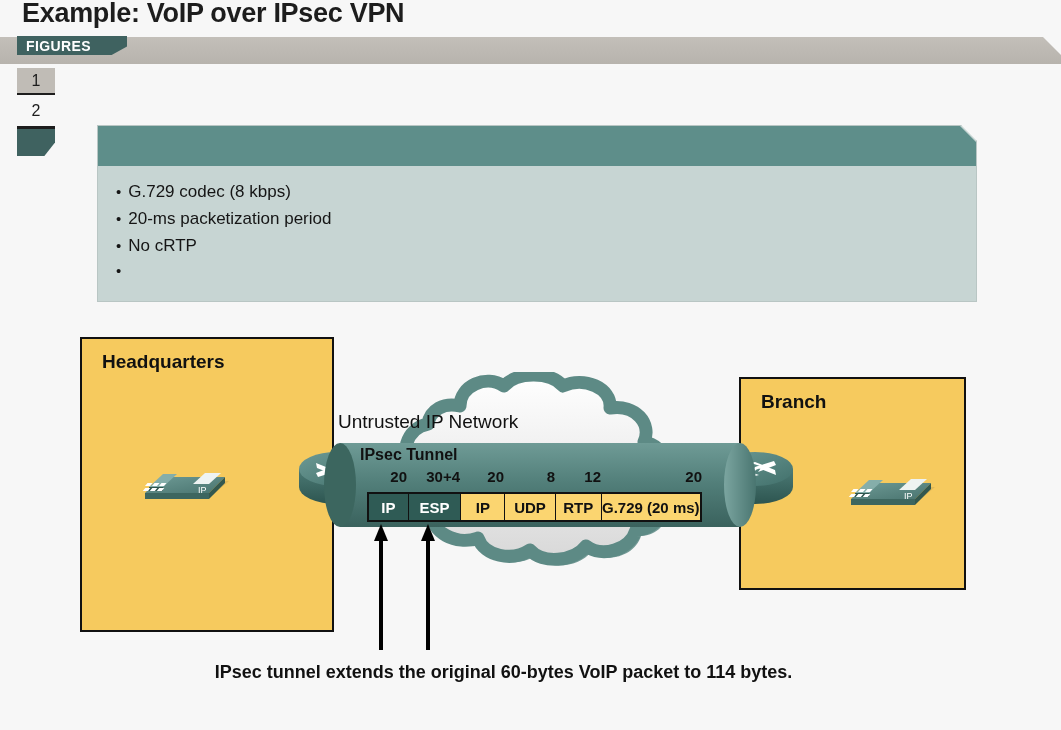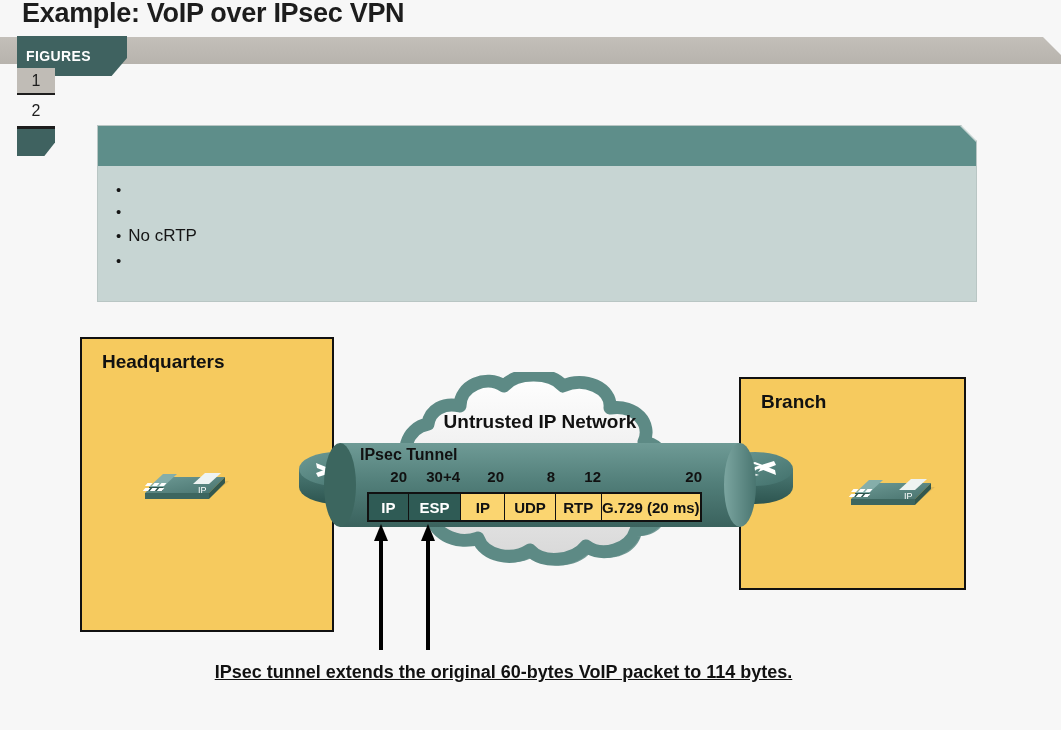--- a/index.html
+++ b/index.html
@@ -37,21 +37,21 @@
     background: linear-gradient(180deg, #c3bfb9 0%, #b7b3ad 100%);
     clip-path: polygon(0 0, calc(100% - 18px) 0, 100% 18px, 100% 100%, 0 100%);
   }
 
   
   #figures-tab {
     position: absolute;
     left: 17px;
     top: 36px;
     width: 110px;
-    height: 40px;
+    height: 19px;
     background: #3f6260;
     clip-path: polygon(0 0, 100% 0, 100% 55%, 86% 100%, 0 100%);
     display: flex;
     align-items: center;
   }
   #figures-tab .lbl {
     color: #ffffff;
     font-size: 14px;
     font-weight: bold;
     letter-spacing: 0.4px;
@@ -166,23 +166,23 @@
   #router-right { left: 714px; top: 447px; }
 
   
   #cloud { position: absolute; left: 338px; top: 372px; width: 404px; height: 222px; }
 
   #network-label {
     position: absolute;
     left: 338px;
     top: 411px;
     width: 404px;
-    text-align: center;
+    text-align: left;
     font-size: 19px;
-    font-weight: bold;
+    font-weight: normal;
     color: #111111;
     white-space: nowrap;
   }
 
   
   #tunnel { position: absolute; left: 324px; top: 437px; width: 432px; height: 96px; }
   #tunnel-label {
     position: absolute;
     left: 360px;
     top: 446px;
@@ -244,21 +244,20 @@
   #caption {
     position: absolute;
     left: 0;
     top: 662px;
     width: 1007px;
     text-align: center;
     font-size: 18px;
     font-weight: bold;
     color: #111111;
     white-space: nowrap;
-    text-decoration: underline;
   }
 </style>
 </head>
 <body>
 
 <div id="slide-title">Example: VoIP over IPsec VPN</div>
 
 <div id="header-bar"></div>
 
 <div id="figures-tab">
@@ -271,23 +270,25 @@
 <div class="side-tab" id="side-tab-2">
   <span>2</span>
 </div>
 <div id="side-tab-3"></div>
 
 <div id="bullet-panel">
   <div id="bullet-panel-head"></div>
   <div id="bullet-list">
     <div class="bullet-row">
       <span class="dot">•</span>
+      <span>G.729 codec (8 kbps)</span>
     </div>
     <div class="bullet-row">
       <span class="dot">•</span>
+      <span>20-ms packetization period</span>
     </div>
     <div class="bullet-row">
       <span class="dot">•</span>
       <span>No cRTP</span>
     </div>
     <div class="bullet-row">
       <span class="dot">•</span>
     </div>
   </div>
 </div>

